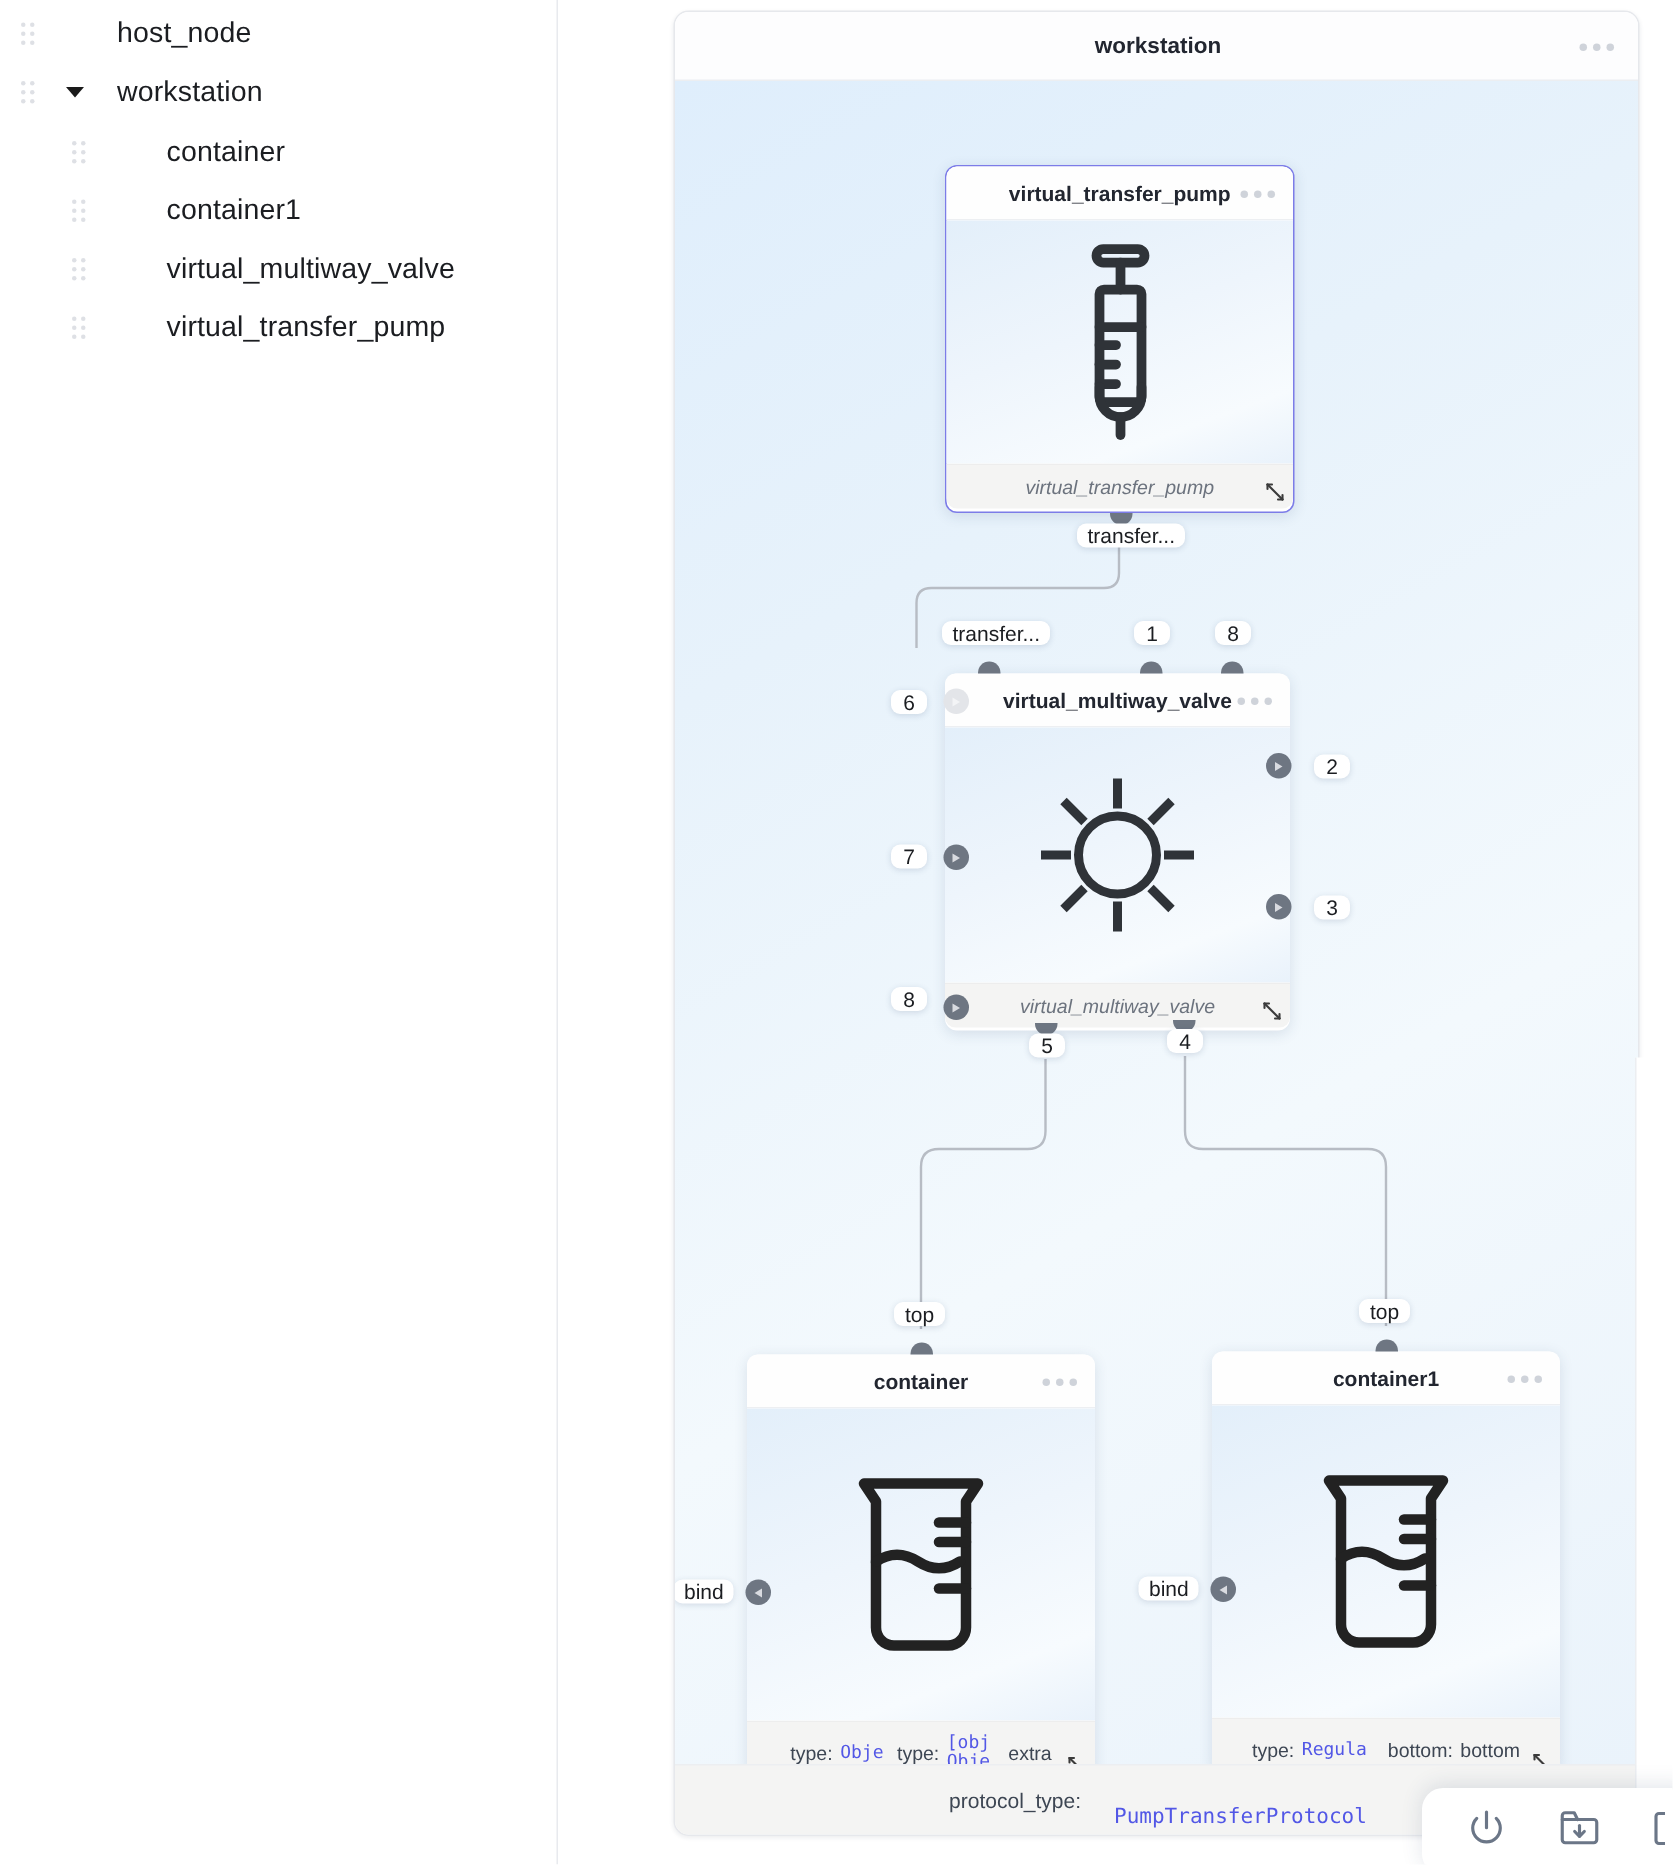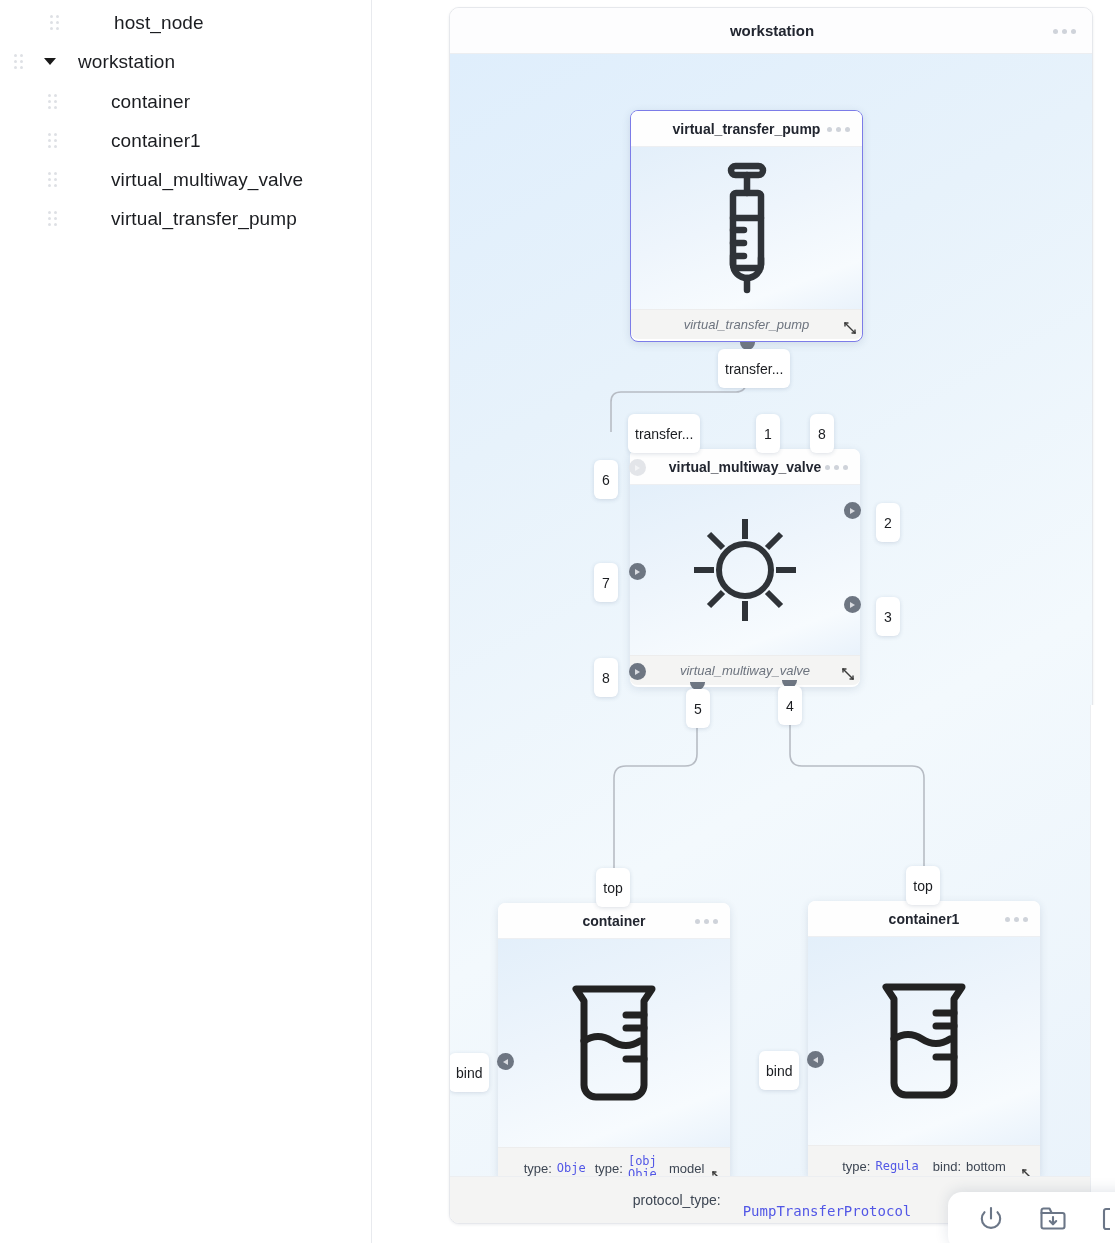--- a/index.html
+++ b/index.html
@@ -105,21 +105,21 @@
     position: absolute; width: 17px; height: 17px; border-radius: 50%;
     background: #6e7682; display:flex; align-items:center; justify-content:center;
   }
   .port-circ.faded { background: #e3e5e9; }
   .port-circ svg { display:block; }
   .port-chip {
     position: absolute; background: #fff; border-radius: 6px;
     box-shadow: 0 1px 4px rgba(40,60,100,.16);
     font-size: 14px; color: #1b1d21;
     display: flex; align-items: center; justify-content: center;
-    padding: 0 7px; height: 39px; white-space: nowrap;
+    padding: 0 7px; height: 16px; white-space: nowrap;
   }
 
   
   #edges { position: absolute; left:0; top:0; width: 644px; height: 1124px; pointer-events: none; }
 
   
   #float-bar {
     position: absolute; left: 948px; top: 1192px; width: 180px; height: 58px;
     background: #fff; border-radius: 14px 0 0 14px;
     box-shadow: 0 -2px 14px rgba(40,60,100,.13);
@@ -135,21 +135,21 @@
   .plainsm { font-size: 13px; color: #3d4653; }
   .stack2 { display:flex; flex-direction:column; line-height:1.05; }
 </style>
 </head>
 <body>
 
 <div id="root">
 
   <div id="sidebar">
 
-    <div class="tree-row" style="top:3px;margin-left:36px;">
+    <div class="tree-row" style="top:3px;">
       <span class="drag-handle" style="margin-left:14px;">
           <i></i>
           <i></i>
           <i></i>
           <i></i>
           <i></i>
           <i></i>
         </span>
       <span class="tree-label" style="margin-left:55px;">host_node</span>
     </div>
@@ -394,21 +394,21 @@
         <div class="node-foot" style="height:41px; gap:9px; padding:0 12px;">
           <span class="kvrow">
             <span class="plainsm">type:</span>
             <span class="mono">Obje</span>
           </span>
           <span class="kvrow">
             <span class="plainsm">type:</span>
             <span class="mono stack2" style="max-width:32px; overflow:hidden;">[obj Obje</span>
           </span>
           <span class="kvrow">
-            <span class="plainsm">model</span>
+            <span class="plainsm">extra</span>
           </span>
           <span class="resize-grip">
             <svg width="14" height="14" viewBox="0 0 14 14">
                 <g stroke="#3b3b3b" stroke-width="1.4" stroke-linecap="round">
               <line x1="2" y1="2" x2="12" y2="12"></line>
                   <line x1="2" y1="2" x2="5" y2="2"></line>
                   <line x1="2" y1="2" x2="2" y2="5"></line>
               <line x1="12" y1="12" x2="9" y2="12"></line>
                   <line x1="12" y1="12" x2="12" y2="9"></line>
                 </g>
@@ -449,21 +449,21 @@
               <line x1="64" y1="76" x2="82" y2="76"></line>
             </g>
           </svg>
         </div>
         <div class="node-foot" style="height:41px; gap:14px; padding:0 14px;">
           <span class="kvrow">
             <span class="plainsm">type:</span>
             <span class="mono">Regula</span>
           </span>
           <span class="kvrow">
-            <span class="plainsm">bind:</span>
+            <span class="plainsm">bottom:</span>
             <span class="plainsm">bottom</span>
           </span>
           <span class="resize-grip">
             <svg width="14" height="14" viewBox="0 0 14 14">
                 <g stroke="#3b3b3b" stroke-width="1.4" stroke-linecap="round">
               <line x1="2" y1="2" x2="12" y2="12"></line>
                   <line x1="2" y1="2" x2="5" y2="2"></line>
                   <line x1="2" y1="2" x2="2" y2="5"></line>
               <line x1="12" y1="12" x2="9" y2="12"></line>
                   <line x1="12" y1="12" x2="12" y2="9"></line>

